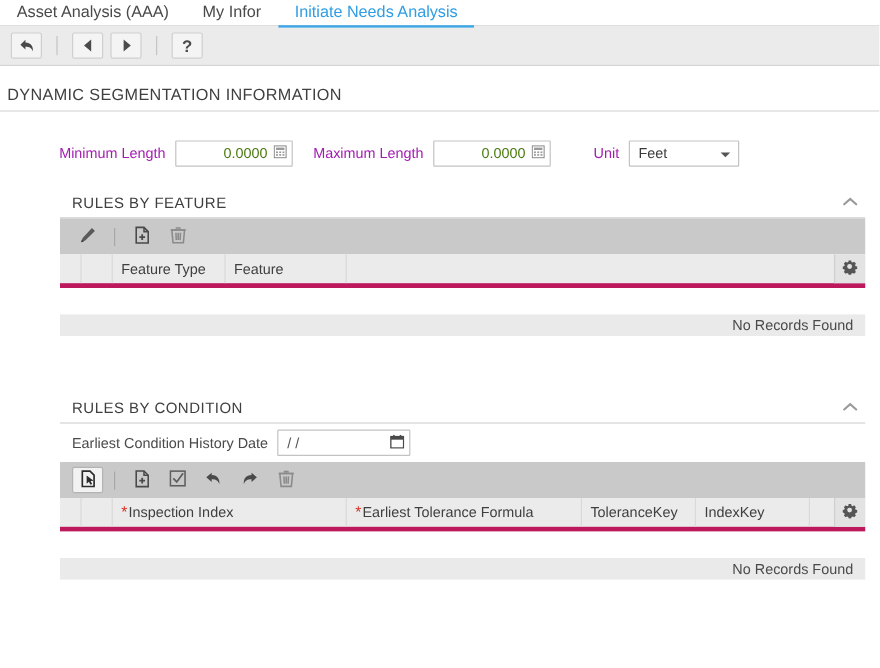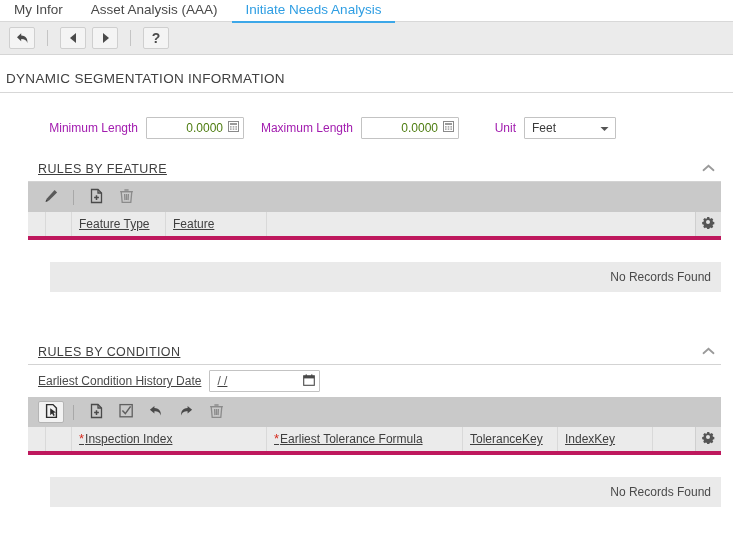--- a/index.html
+++ b/index.html
@@ -114,21 +114,21 @@
     background: #fff;
     display: flex;
     align-items: center;
     justify-content: space-between;
     padding: 0 6px 0 7px;
     border-radius: 1px;
   }
   .selbox .val { font-size: 12px; color: #3a3a3a; }
 
   
-  .panel { margin: 0 12px 0 28px; text-decoration: underline; }
+  .panel { margin: 0 12px 0 50px; }
   .panel-head {
     display: flex;
     align-items: flex-end;
     justify-content: space-between;
     padding: 0 0 5px 10px;
     border-bottom: 1px solid #d3d3d3;
   }
   .panel-title {
     font-size: 12.5px;
     letter-spacing: .4px;
@@ -182,40 +182,40 @@
   .gear-cell {
     width: 26px;
     display: flex; align-items: center; justify-content: center;
     background: #e3e3e3;
     border-left: 1px solid #cfcfcf;
     cursor: pointer;
   }
 
   
   .norec {
-    height: 30px;
+    height: 18px;
     background: #eaeaea;
     display: flex;
     align-items: center;
     justify-content: flex-end;
     padding-right: 10px;
     font-size: 12px;
     color: #4a4a4a;
   }
   .gap-white { background: #fff; }
 </style>
 </head>
 <body>
 
 <div class="tabstrip">
   <div class="tab">
+    <span>Asset Analysis (AAA)</span>
+  </div>
+  <div class="tab">
     <span>My Infor</span>
-  </div>
-  <div class="tab">
-    <span>Asset Analysis (AAA)</span>
   </div>
   <div class="tab active">
     <span>Initiate Needs Analysis</span>
   </div>
 </div>
 
 <div class="toolbar">
   <div class="tbtn">
     <span>
       <svg width="15" height="13" viewBox="0 0 15 13">

